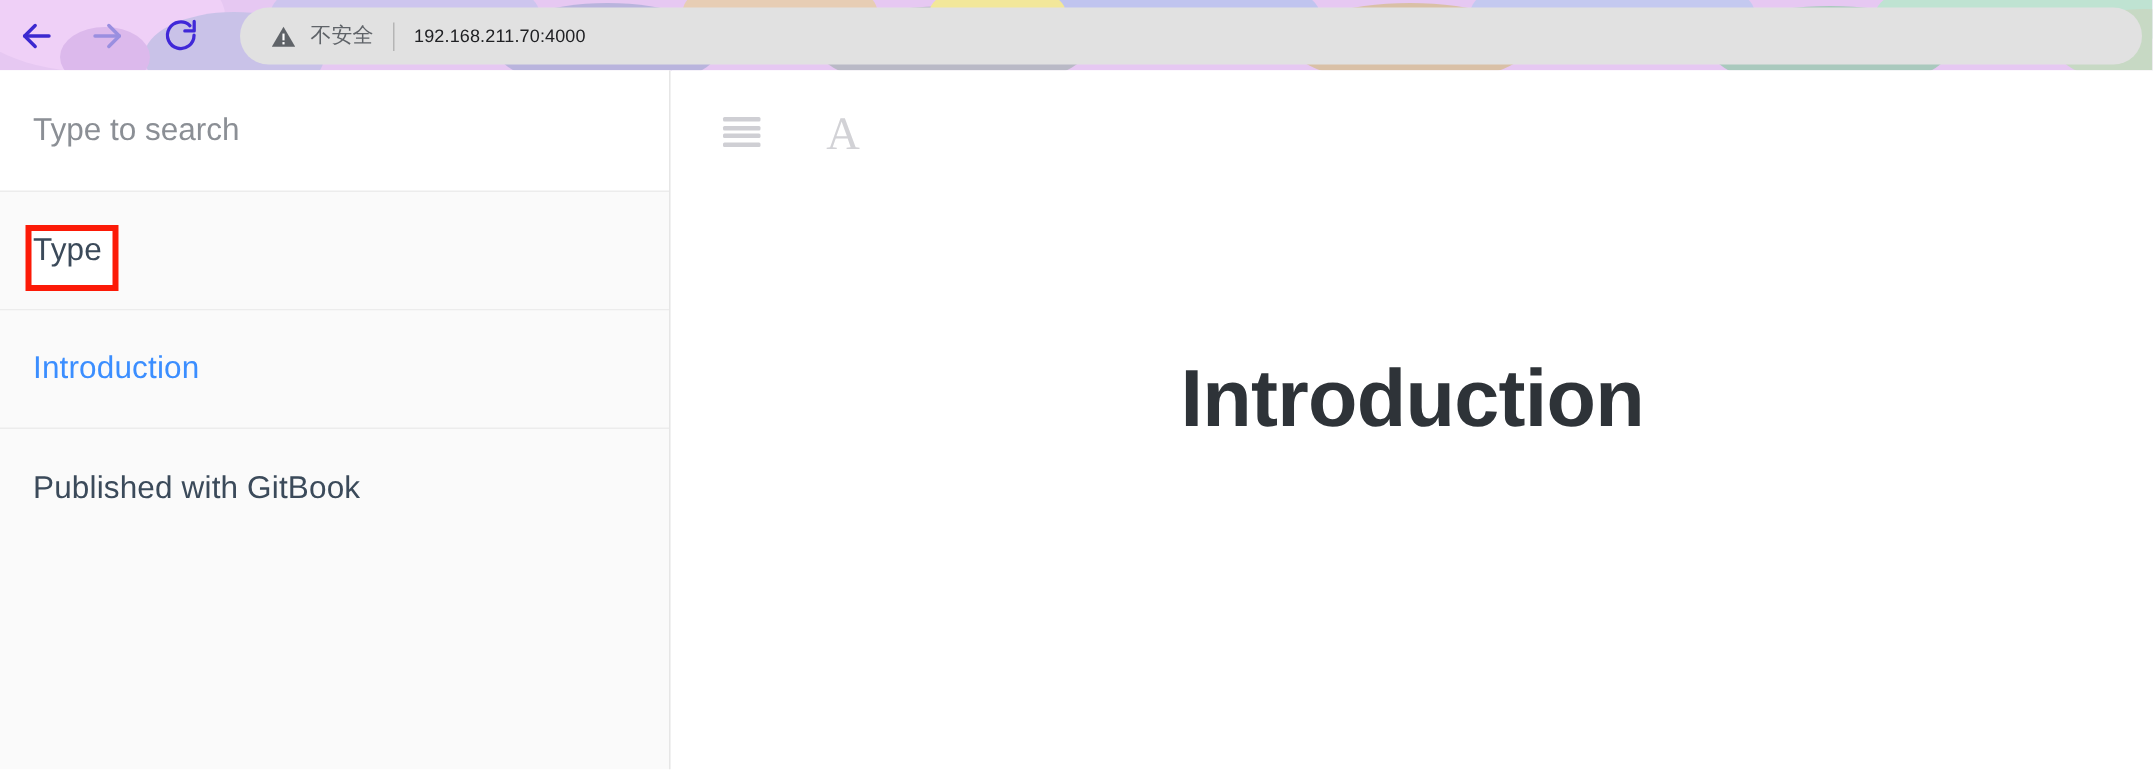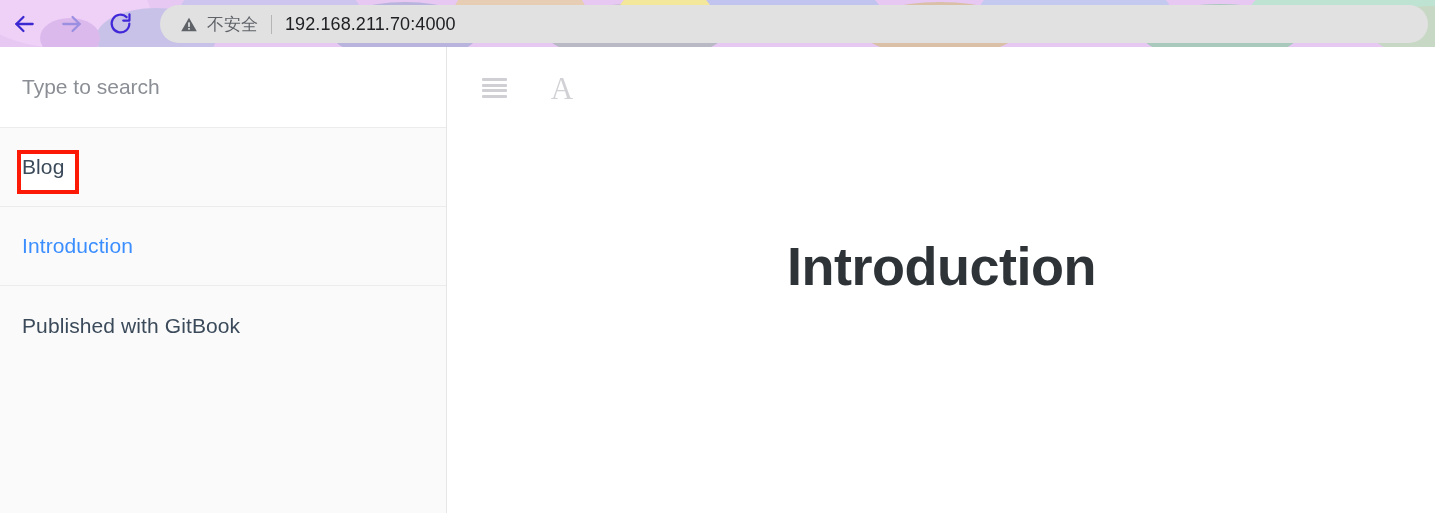--- a/index.html
+++ b/index.html
@@ -83,34 +83,34 @@
     margin-left: 20px;
     width: 18px;
     height: 18px;
     display: flex;
     align-items: center;
     justify-content: center;
     flex: none;
   }
   .security-text {
     margin-left: 9px;
-    font-size: 17px;
+    font-size: 14px;
     color: #5f6368;
     white-space: nowrap;
     font-family: "DejaVu Sans", sans-serif;
   }
   .omni-sep {
     margin: 0 13px;
     width: 1px;
     height: 19px;
     background: #b5b5b5;
     flex: none;
   }
   .url-text {
-    font-size: 18px;
+    font-size: 12px;
     color: #202124;
     white-space: nowrap;
     letter-spacing: 0.1px;
   }
 
   
   .page {
     position: absolute;
     left: 0;
     top: 47px;
@@ -318,21 +318,21 @@
   <div class="page">
 
     <div class="sidebar">
 
       <div class="search-box">
         <input class="search-input" type="text" placeholder="Type to search" style="">
       </div>
 
       <div class="nav-item annotated">
         <div class="annotation-box"></div>
-        <span class="nav-label">Blog</span>
+        <span class="nav-label">Type</span>
       </div>
 
       <div class="nav-item">
         <span class="nav-label link">Introduction</span>
       </div>
 
       <div class="nav-item no-border">
         <span class="nav-label">Published with GitBook</span>
       </div>
 

